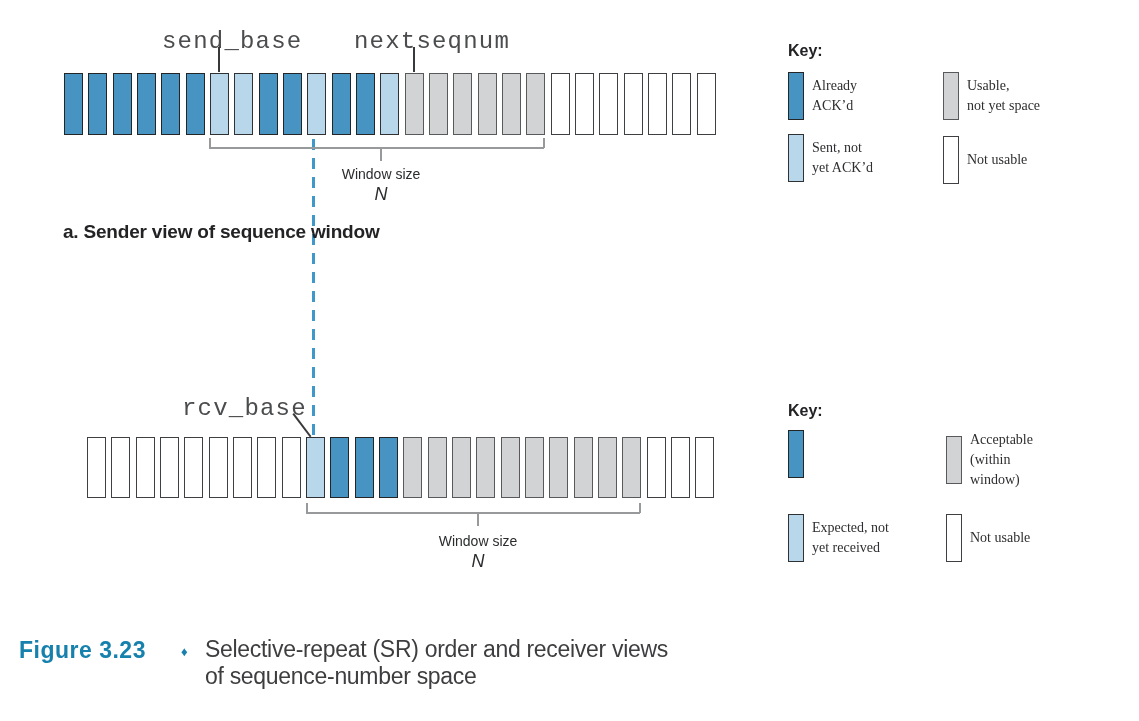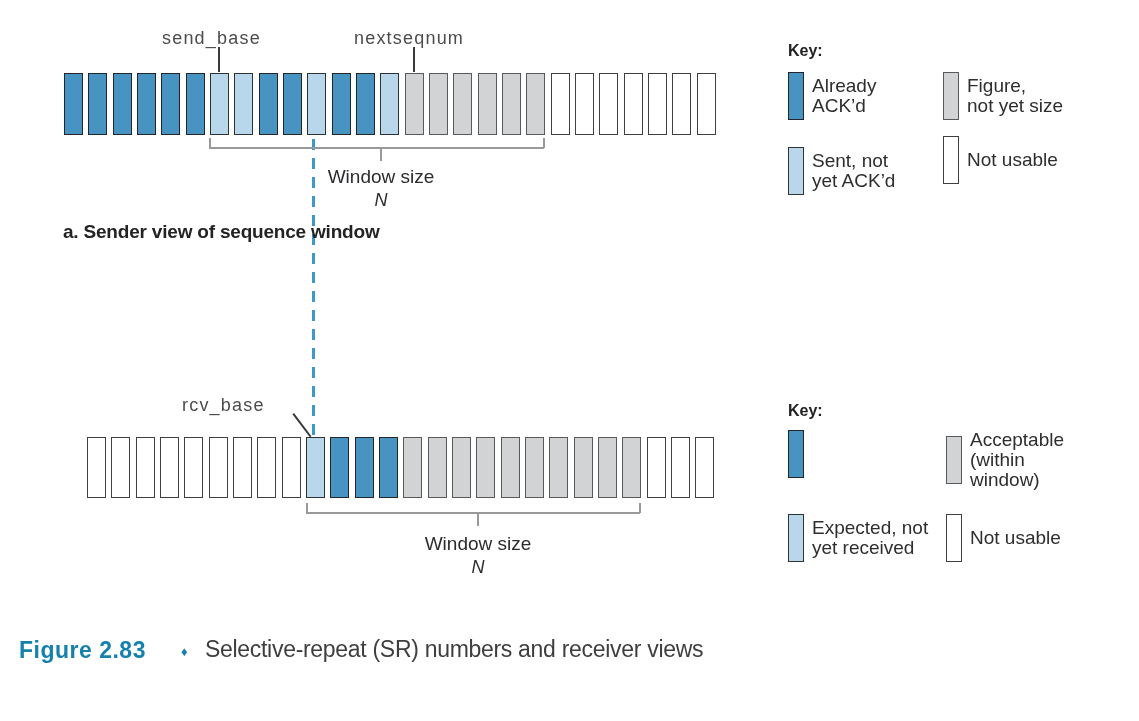--- a/index.html
+++ b/index.html
@@ -4,22 +4,22 @@
 <style>
   html,body{margin:0;padding:0;background:#ffffff;}
   .stage{
     position:relative;width:1139px;height:721px;background:#ffffff;overflow:hidden;
     font-family:"Liberation Sans",sans-serif;color:#232325;
   }
   
   .seq-box{position:absolute;box-sizing:border-box;border:1.5px solid #333;background:#fff;}
   
   .mono-label{
-    position:absolute;font-family:Liberation Sans, sans-serif;
-    font-size:18px;letter-spacing:1.2px;color:#4b4c4e;white-space:nowrap;
+    position:absolute;font-family:Liberation Mono, monospace;
+    font-size:24px;letter-spacing:1.2px;color:#4b4c4e;white-space:nowrap;
   }
   #lbl-send-base{left:162px;top:28px;}
   #lbl-nextseqnum{left:354px;top:28px;}
   #lbl-rcv-base{left:182px;top:395px;}
   
   .pline{position:absolute;width:1.5px;background:#38393b;}
   #pl-send-base{left:218px;top:47px;height:25px;}
   #pl-nextseqnum{left:413px;top:47px;height:25px;}
   #pl-rcv-base{
     position:absolute;left:294px;top:413px;width:29px;height:1.5px;background:#38393b;
@@ -30,37 +30,37 @@
   #s-bk-h{left:209px;top:147px;width:335px;height:1.5px;}
   #s-bk-l{left:209px;top:138px;width:1.5px;height:10px;}
   #s-bk-r{left:543px;top:138px;width:1.5px;height:10px;}
   #s-bk-c{left:380px;top:148px;width:1.5px;height:13px;}
   #r-bk-h{left:306px;top:512px;width:334px;height:1.5px;}
   #r-bk-l{left:306px;top:503px;width:1.5px;height:10px;}
   #r-bk-r{left:639px;top:503px;width:1.5px;height:10px;}
   #r-bk-c{left:477px;top:513px;width:1.5px;height:13px;}
   
   .wlabel{position:absolute;text-align:center;transform:translateX(-50%);color:#2b2c2e;}
-  .wlabel .wtext{font-size:19px;text-align:center;}
+  .wlabel .wtext{font-size:14px;text-align:center;}
   .wlabel .wn{font-size:18px;font-style:italic;margin-top:2px;}
   #sender-wlabel{left:381px;top:166px;}
   #receiver-wlabel{left:478px;top:533px;}
   
   .dashed{position:absolute;left:312px;top:139px;width:3px;height:298px;}
   
   .section-label{position:absolute;font-size:19px;font-weight:bold;color:#232325;letter-spacing:-0.2px;white-space:nowrap;}
   #sec-a{left:63px;top:221px;}
   #sec-b{left:63px;top:589px;}
   
   .key-title{position:absolute;font-size:16px;font-weight:600;color:#232325;}
   #sender-key-title{left:788px;top:42px;}
   #receiver-key-title{left:788px;top:402px;}
   .key-item{position:absolute;display:flex;align-items:center;}
   .key-swatch{box-sizing:border-box;width:16px;height:48px;border:1.5px solid #58595b;flex:0 0 16px;}
-  .key-text{margin-left:8px;font-size:19px;line-height:20px;color:#2e2e30;white-space:nowrap;}
+  .key-text{margin-left:8px;font-size:14px;line-height:20px;color:#2e2e30;white-space:nowrap;font-family:Liberation Serif, serif;}
   
   .fig-label{position:absolute;left:19px;top:637px;font-size:23px;font-weight:bold;color:#1781ad;letter-spacing:0.5px;white-space:nowrap;}
   .fig-sep{position:absolute;left:181px;top:644px;font-size:13px;color:#1781ad;}
   .fig-caption{position:absolute;left:205px;top:636px;font-size:23px;line-height:27px;color:#3e3e40;letter-spacing:-0.3px;white-space:nowrap;}
 </style>
 </head>
 <body>
 
 <div class="stage">
 
@@ -153,41 +153,42 @@
   <div class="bk" id="r-bk-c"></div>
 
   <div class="wlabel" id="receiver-wlabel">
     <div class="wtext">Window size</div>
     <div class="wn">N</div>
   </div>
 
 
   <div class="key-title" id="receiver-key-title">Key:</div>
 
-  <div class="fig-label">Figure 2.83</div>
+  <div class="fig-label">Figure 3.23</div>
   <div class="fig-sep">♦</div>
   <div class="fig-caption">
-    <div>Selective-repeat (SR) numbers and receiver views</div>
+    <div>Selective-repeat (SR) order and receiver views</div>
+    <div>of sequence-number space</div>
   </div>
 
 <div class="key-item" style="left: 788px; top: 72px;">
       <div class="key-swatch" style="background: rgb(71, 148, 195); border-color: rgb(35, 37, 39);"></div>
       <div class="key-text">
         <div>Already</div>
         <div>ACK’d</div>
       </div>
     </div>
     <div class="key-item" style="left: 943px; top: 72px;">
       <div class="key-swatch" style="background: rgb(210, 211, 212); border-color: rgb(88, 89, 91);"></div>
       <div class="key-text">
-        <div>Figure,</div>
-        <div>not yet size</div>
-      </div>
-    </div>
-    <div class="key-item" style="left: 788px; top: 147px; justify-content: space-between;">
+        <div>Usable,</div>
+        <div>not yet space</div>
+      </div>
+    </div>
+    <div class="key-item" style="left: 788px; top: 134px; justify-content: space-between;">
       <div class="key-swatch" style="background: rgb(185, 215, 234); border-color: rgb(48, 49, 51);"></div>
       <div class="key-text">
         <div>Sent, not</div>
         <div>yet ACK’d</div>
       </div>
     </div>
     <div class="key-item" style="left: 943px; top: 136px;">
       <div class="key-swatch" style="background: rgb(255, 255, 255); border-color: rgb(63, 64, 67);"></div>
       <div class="key-text">
         <div>Not usable</div>

